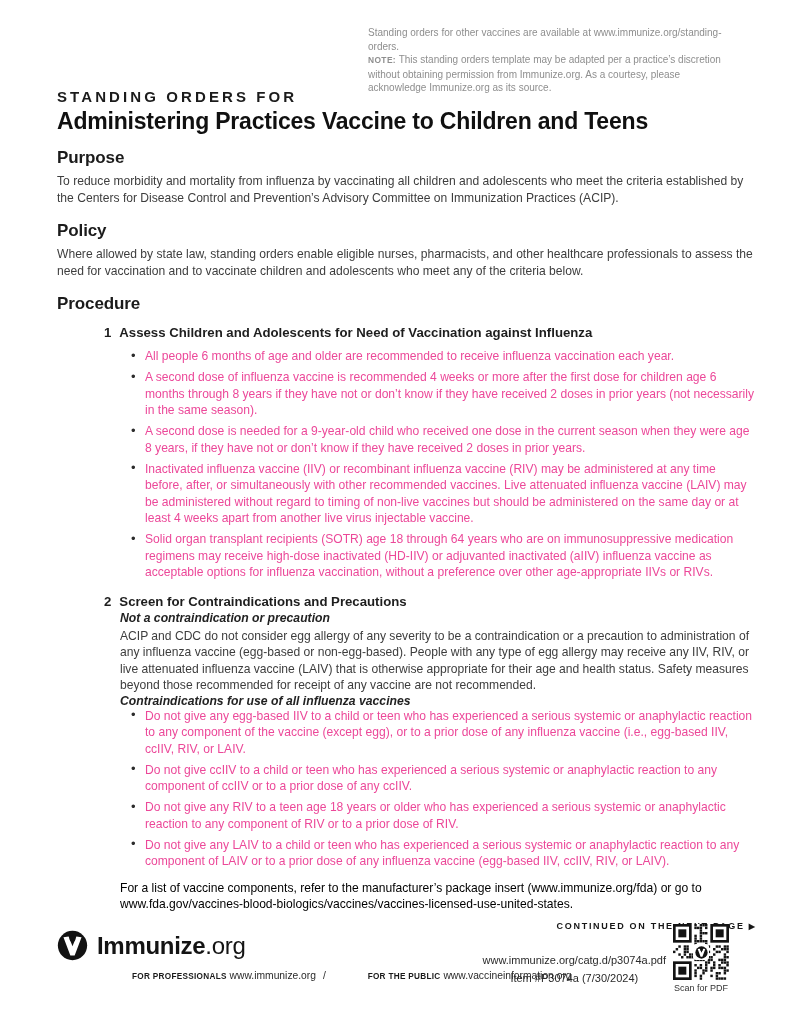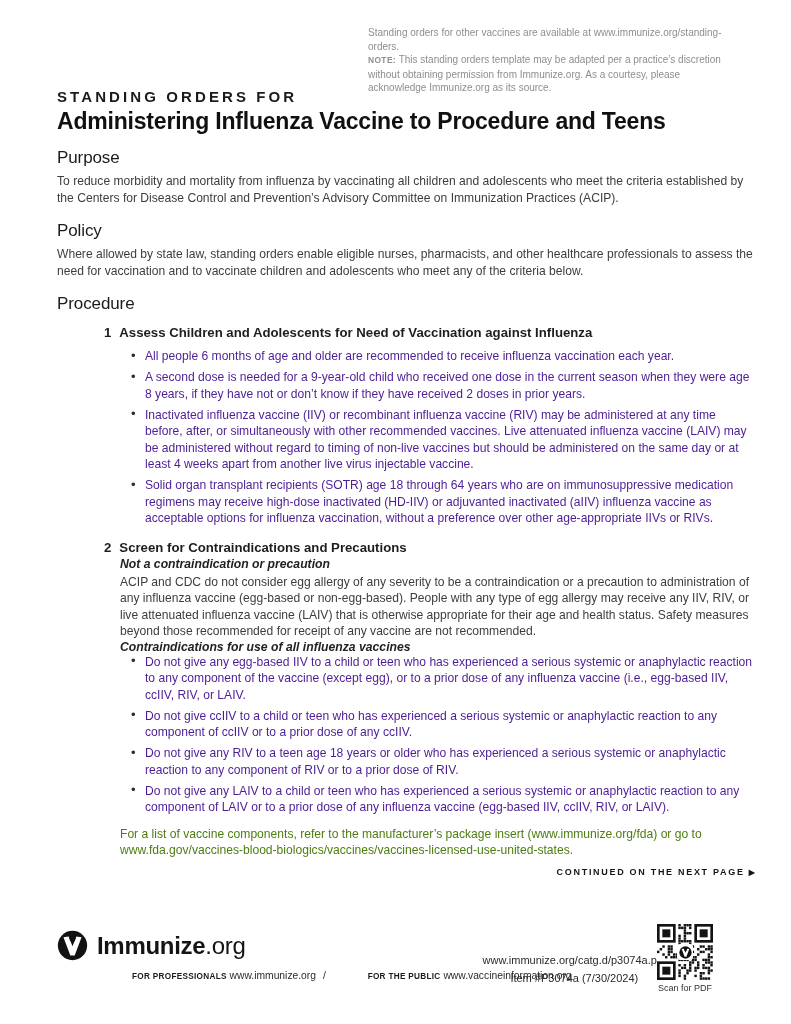--- a/index.html
+++ b/index.html
@@ -16,56 +16,56 @@
     font-size:10px; line-height:13.6px; color:#8e8e8e;
   }
   .note-label { font-size:8.4px; font-weight:700; letter-spacing:.4px; color:#8e8e8e; }
 
   
   .content { padding:88px 36px 0 57px; }
 
   .eyebrow { font-size:15px; font-weight:700; letter-spacing:3.1px; color:#1b1b1b; }
   .doc-title { font-size:23px; font-weight:700; color:#101010; margin-top:3px; letter-spacing:-.2px; }
 
-  h2.section-h { font-size:17px; font-weight:400; color:#1b1b1b; margin:13px 0 5px; letter-spacing:-.1px; }
+  h2.section-h { font-size:17px; font-weight:700; color:#1b1b1b; margin:13px 0 5px; letter-spacing:-.1px; }
   h2.policy-h, h2.procedure-h { margin-top:15px; }
   p.body-text { font-size:12.1px; line-height:16.5px; color:#3d3d3d; }
 
   .proc { margin-left:47px; margin-top:10px; }
   .proc-head { display:flex; gap:8px; font-size:13.2px; font-weight:700; color:#1e1e1e; line-height:18px; }
   .proc-body { margin-left:16px; }
 
   ul.bullets { list-style:none; margin:6px 0 0 27px; }
   ul.bullets li {
     position:relative; padding-left:14px; margin-bottom:4.5px;
-    font-size:12.1px; line-height:16.5px; color:#4c1d95;
+    font-size:12.1px; line-height:16.5px; color:#ec4899;
   }
   ul.bullets li::before { content:"•"; position:absolute; left:0; top:-0.5px; font-size:13px; color:#2c2c2c; }
 
   .subhead { font-size:12.2px; font-weight:700; font-style:italic; color:#222; margin-top:0; }
   .subpara { margin-top:3px; }
-  .endnote { margin:10px 0 0 16px; font-size:12.1px; line-height:16.5px; color:#4d7c0f; }
+  .endnote { margin:10px 0 0 16px; font-size:12.1px; line-height:16.5px; color:#000000; }
 
   .continued {
     margin-top:8px; text-align:right;
     font-size:9px; font-weight:700; letter-spacing:1.7px; color:#161616;
   }
   .continued .arrow { font-size:8px; letter-spacing:0; }
 
   
   .footer { position:absolute; left:57px; right:61px; top:930px; height:80px; }
   .logo-row { display:flex; align-items:center; gap:9px; }
   .logo-mark svg { display:block; }
   .logo-text { font-size:24px; font-weight:700; color:#141414; letter-spacing:-.3px; }
   .logo-text .org { font-weight:400; }
   .tagline { margin:9px 0 0 40px; font-size:10.3px; color:#2a2a2a; white-space:nowrap; }
   .tagline .lbl { font-size:8.2px; font-weight:700; letter-spacing:.3px; color:#1a1a1a;padding-left:35px; }
   .tagline .sep { margin:0 4px; }
   .footer-right { position:absolute; right:64px; top:22px; text-align:center; font-size:11px; line-height:17.5px; color:#2a2a2a; }
-  .qr-block { position:absolute; right:16px; top:-6px; width:58px; text-align:center; }
+  .qr-block { position:absolute; right:0; top:-6px; width:58px; text-align:center; }
   .qr-wrap { position:relative; width:56px; height:56px; margin:0 auto; background:#fff; }
   .qr-center {
     position:absolute; left:50%; top:50%; transform:translate(-50%,-50%);
     width:16px; height:16px; background:#fff; border-radius:3px;
     display:flex; align-items:center; justify-content:center;
   }
   .qr-caption { font-size:9px; color:#333; margin-top:3px; }
 </style>
 </head>
 <body>
@@ -73,37 +73,38 @@
 <div class="page">
 
   <div class="header-note">
     <div>Standing orders for other vaccines are available at www.immunize.org/standing-orders.</div>
     <div><span class="note-label">NOTE:</span><span> This standing orders template may be adapted per a practice’s discretion without obtaining permission from Immunize.org. As a courtesy, please acknowledge Immunize.org as its source.</span></div>
   </div>
 
   <div class="content">
 
     <div class="eyebrow">STANDING ORDERS FOR</div>
-    <div class="doc-title">Administering Influenza Vaccine to Procedure and Teens</div>
+    <div class="doc-title">Administering Practices Vaccine to Children and Teens</div>
 
     <h2 class="section-h">Purpose</h2>
     <p class="body-text">To reduce morbidity and mortality from influenza by vaccinating all children and adolescents who meet the criteria established by the Centers for Disease Control and Prevention’s Advisory Committee on Immunization Practices (ACIP).</p>
 
     <h2 class="section-h policy-h">Policy</h2>
     <p class="body-text">Where allowed by state law, standing orders enable eligible nurses, pharmacists, and other healthcare professionals to assess the need for vaccination and to vaccinate children and adolescents who meet any of the criteria below.</p>
 
     <h2 class="section-h procedure-h">Procedure</h2>
 
     <div class="proc">
       <div class="proc-head">
         <span>1</span>
         <span>Assess Children and Adolescents for Need of Vaccination against Influenza</span>
       </div>
       <ul class="bullets">
         <li>All people 6 months of age and older are recommended to receive influenza vaccination each year.</li>
+        <li>A second dose of influenza vaccine is recommended 4 weeks or more after the first dose for children age 6 months through 8 years if they have not or don’t know if they have received 2 doses in prior years (not necessarily in the same season).</li>
         <li>A second dose is needed for a 9-year-old child who received one dose in the current season when they were age 8 years, if they have not or don’t know if they have received 2 doses in prior years.</li>
         <li>Inactivated influenza vaccine (IIV) or recombinant influenza vaccine (RIV) may be administered at any time before, after, or simultaneously with other recommended vaccines. Live attenuated influenza vaccine (LAIV) may be administered without regard to timing of non-live vaccines but should be administered on the same day or at least 4 weeks apart from another live virus injectable vaccine.</li>
         <li>Solid organ transplant recipients (SOTR) age 18 through 64 years who are on immunosuppressive medication regimens may receive high-dose inactivated (HD-IIV) or adjuvanted inactivated (aIIV) influenza vaccine as acceptable options for influenza vaccination, without a preference over other age-appropriate IIVs or RIVs.</li>
       </ul>
     </div>
 
     <div class="proc" style="margin-top:12px;">
       <div class="proc-head">
         <span>2</span>
         <span>Screen for Contraindications and Precautions</span>

